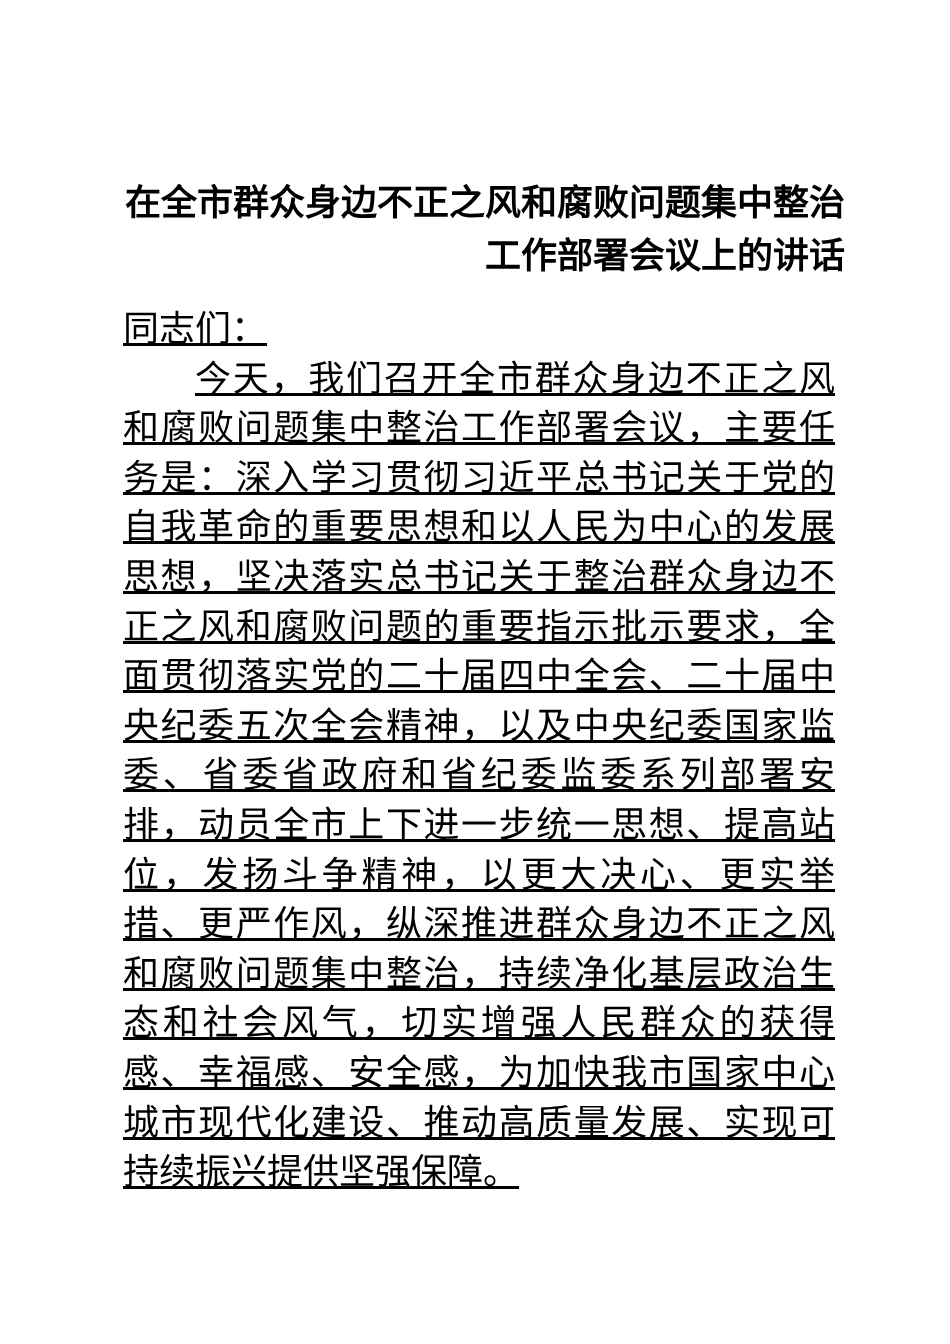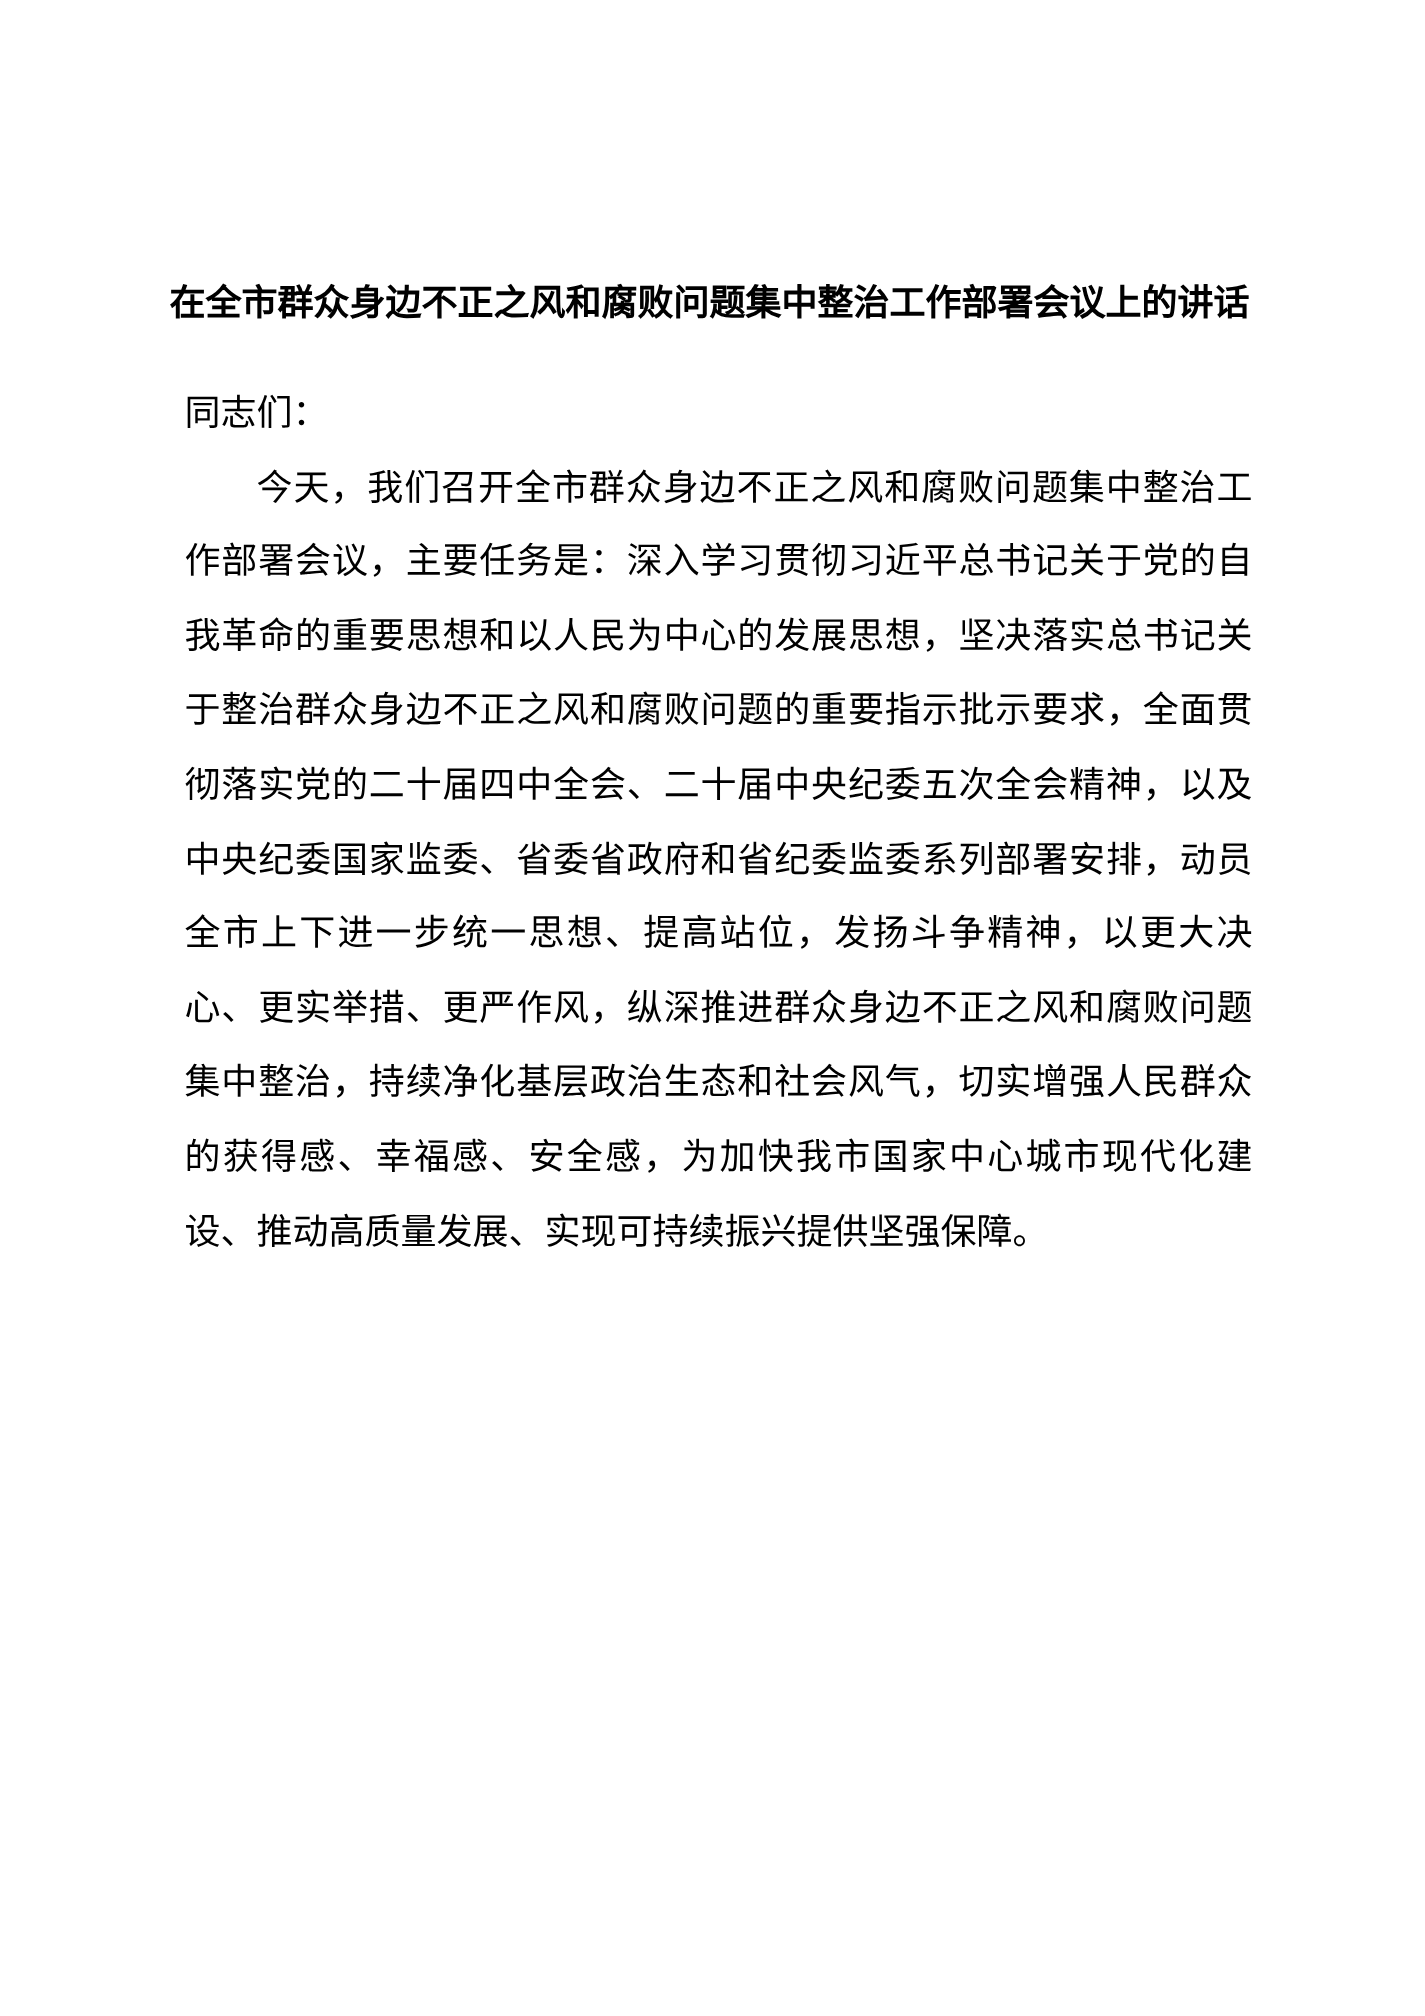--- a/index.html
+++ b/index.html
@@ -15,31 +15,32 @@
   .page {
     box-sizing: border-box;
     width: 950px;
     height: 1344px;
     background: #ffffff;
     padding: 176px 115px 0 123px;
     font-family: "Liberation Sans", "DejaVu Sans", sans-serif;
     color: #000000;
   }
   .doc-title {
-    font-size: 24px;
+    font-size: 36px;
     line-height: 53px;
     font-weight: 700;
-    text-align: left;
+    text-align: right;
     margin: 0 -10px 22px -10px;
     letter-spacing: 0;
   }
   .doc-body {
-    font-size: 24px;
+    font-size: 36px;
     line-height: 49.6px;
     text-align: justify;
+    text-decoration: underline;
   }
   .salutation {
     margin: 0;
   }
   .para {
     margin: 0;
     text-indent: 2em;
   }
 </style>
 </head>

